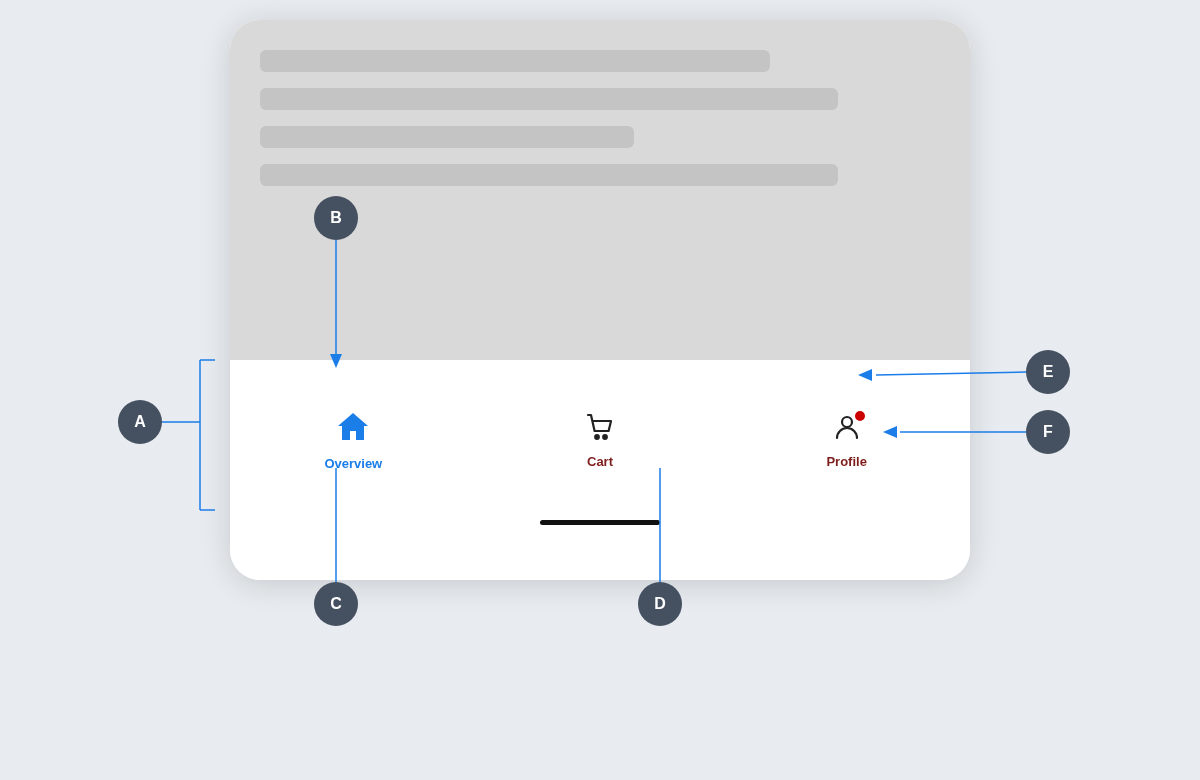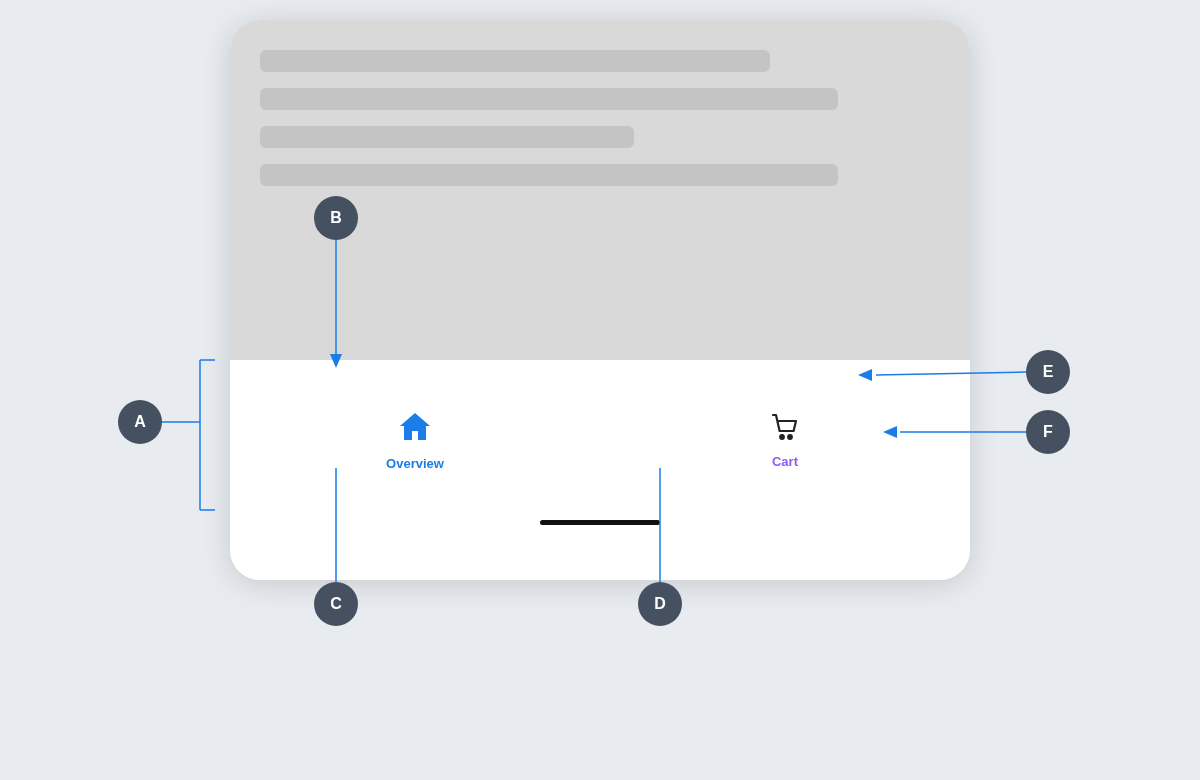--- a/index.html
+++ b/index.html
@@ -73,21 +73,21 @@
       align-items: center;
       gap: 4px;
       cursor: pointer;
       padding: 8px 20px;
       flex: 1;
     }
 
     .tab-item .tab-label {
       font-size: 13px;
       font-weight: 600;
-      color: #8b5cf6;
+      color: #7f1d1d;
     }
 
     .tab-item.active .tab-label {
       color: #1a7de8;
     }
 
     .tab-icon {
       font-size: 28px;
       color: #222;
       position: relative;
@@ -211,20 +211,34 @@
           <svg viewBox="0 0 32 32" xmlns="http://www.w3.org/2000/svg">
             <path d="M4 4h3l3.6 16h14l2.4-10H9" stroke="#222" stroke-width="2.2" stroke-linecap="round" stroke-linejoin="round" fill="none"></path>
             <circle cx="13" cy="26" r="1.8" fill="#222"></circle>
             <circle cx="21" cy="26" r="1.8" fill="#222"></circle>
           </svg>
         </div>
         <span class="tab-label">Cart</span>
       </div>
 
 
+      <div class="tab-item">
+        <div class="tab-icon">
+          <div class="profile-icon-wrap">
+            <div class="profile-icon">
+              <svg viewBox="0 0 32 32" xmlns="http://www.w3.org/2000/svg">
+                <circle cx="16" cy="11" r="5" stroke="#222" stroke-width="2.2" fill="none"></circle>
+                <path d="M6 27c0-5.5 4.5-10 10-10s10 4.5 10 10" stroke="#222" stroke-width="2.2" stroke-linecap="round" fill="none"></path>
+              </svg>
+            </div>
+            <div class="notification-dot"></div>
+          </div>
+        </div>
+        <span class="tab-label">Profile</span>
+      </div>
 
     </div>
 
     <div class="home-indicator"></div>
   </div>
 </div>
 
 <div class="annotation anno-a">A</div>
 <div class="annotation anno-b">B</div>
 <div class="annotation anno-c">C</div>

